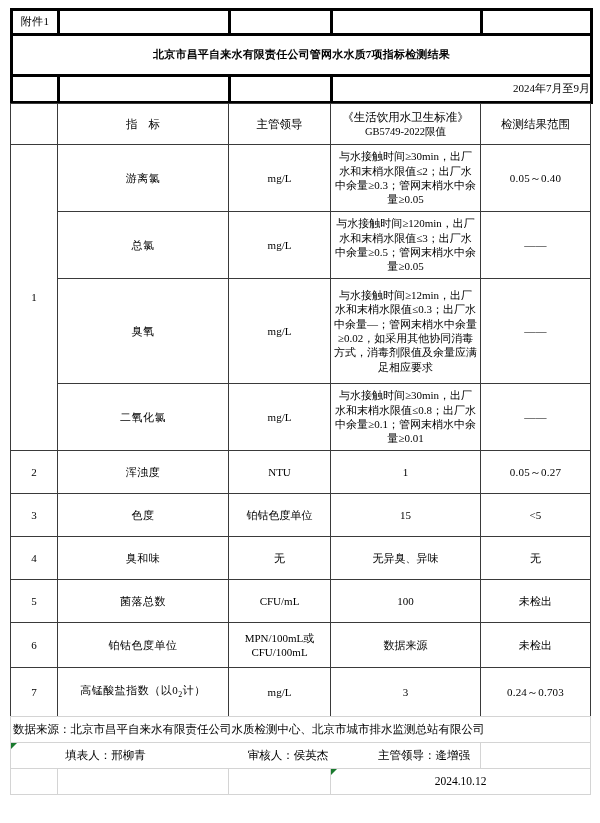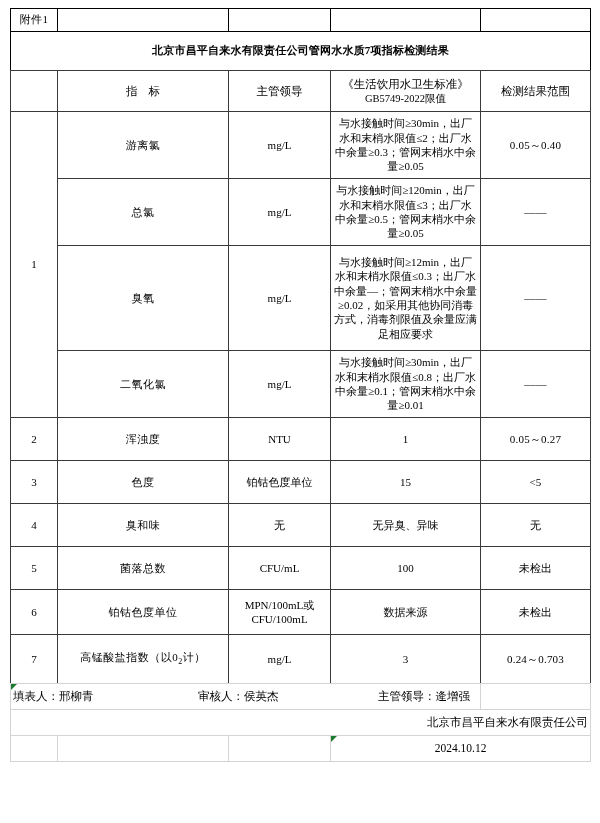--- a/index.html
+++ b/index.html
@@ -20,21 +20,21 @@
     height: 823px;
     box-sizing: border-box;
     padding: 8px 10px 0 10px;
   }
   table.grid {
     border-collapse: collapse;
     width: 580px;
     table-layout: fixed;
   }
   table.grid td {
-    border: 1px solid #000000;
+    border: 3px solid #000000;
     padding: 0;
     vertical-align: middle;
     font-size: 11px;
     line-height: 1.25;
   }
   
   col.c1 { width: 47px; }
   col.c2 { width: 171px; }
   col.c3 { width: 102px; }
   col.c4 { width: 150px; }
@@ -119,21 +119,21 @@
     vertical-align: middle;
     position: relative;
     height: 25px;
   }
   td.src {
     text-align: left;
     padding-left: 4px;
     white-space: nowrap;
   }
   td.sign {
-    text-align: left;
+    text-align: center;
     padding-left: 10px;
     white-space: nowrap;
   }
   td.org {
     text-align: right;
     padding-right: 6px;
     white-space: nowrap;
   }
   td.center-r {
     text-align: center;
@@ -173,20 +173,26 @@
       <tr>
         <td class="attach-cell">附件1</td>
         <td></td>
         <td></td>
         <td></td>
         <td></td>
       </tr>
       <tr>
         <td class="title-cell" colspan="5">北京市昌平自来水有限责任公司管网水水质7项指标检测结果</td>
       </tr>
+      <tr>
+        <td></td>
+        <td></td>
+        <td></td>
+        <td class="date-cell" colspan="2">2024年7月至9月</td>
+      </tr>
     </tbody>
   </table>
 
   <table class="main">
     <colgroup>
       <col class="c1">
         <col class="c2">
         <col class="c3">
         <col class="c4">
         <col class="c5">
@@ -288,34 +294,34 @@
   <table class="foot">
     <colgroup>
       <col class="c1">
         <col class="c2">
         <col class="c3">
         <col class="c4">
         <col class="c5">
     </colgroup>
     <tbody>
       <tr>
+        <td class="src" colspan="5">数据来源：北京市昌平自来水有限责任公司水质检测中心、北京市城市排水监测总站有限公司</td>
+      </tr>
+      <tr>
         <td class="sign" colspan="4">
           <span class="mark"></span>
           <span class="sign-inner">
             <span class="s1">填表人：邢柳青</span>
             <span class="s2">审核人：侯英杰</span>
             <span>主管领导：逄增强</span>
           </span>
         </td>
         <td></td>
       </tr>
       <tr>
-        <td class="org" colspan="5">北京市昌平自来水有限责任公司</td>
-      </tr>
-      <tr>
         <td></td>
         <td></td>
         <td></td>
         <td class="center-r" colspan="2">
           <span class="mark"></span>
           <span>2024.10.12</span>
         </td>
       </tr>
     </tbody>
   </table>

